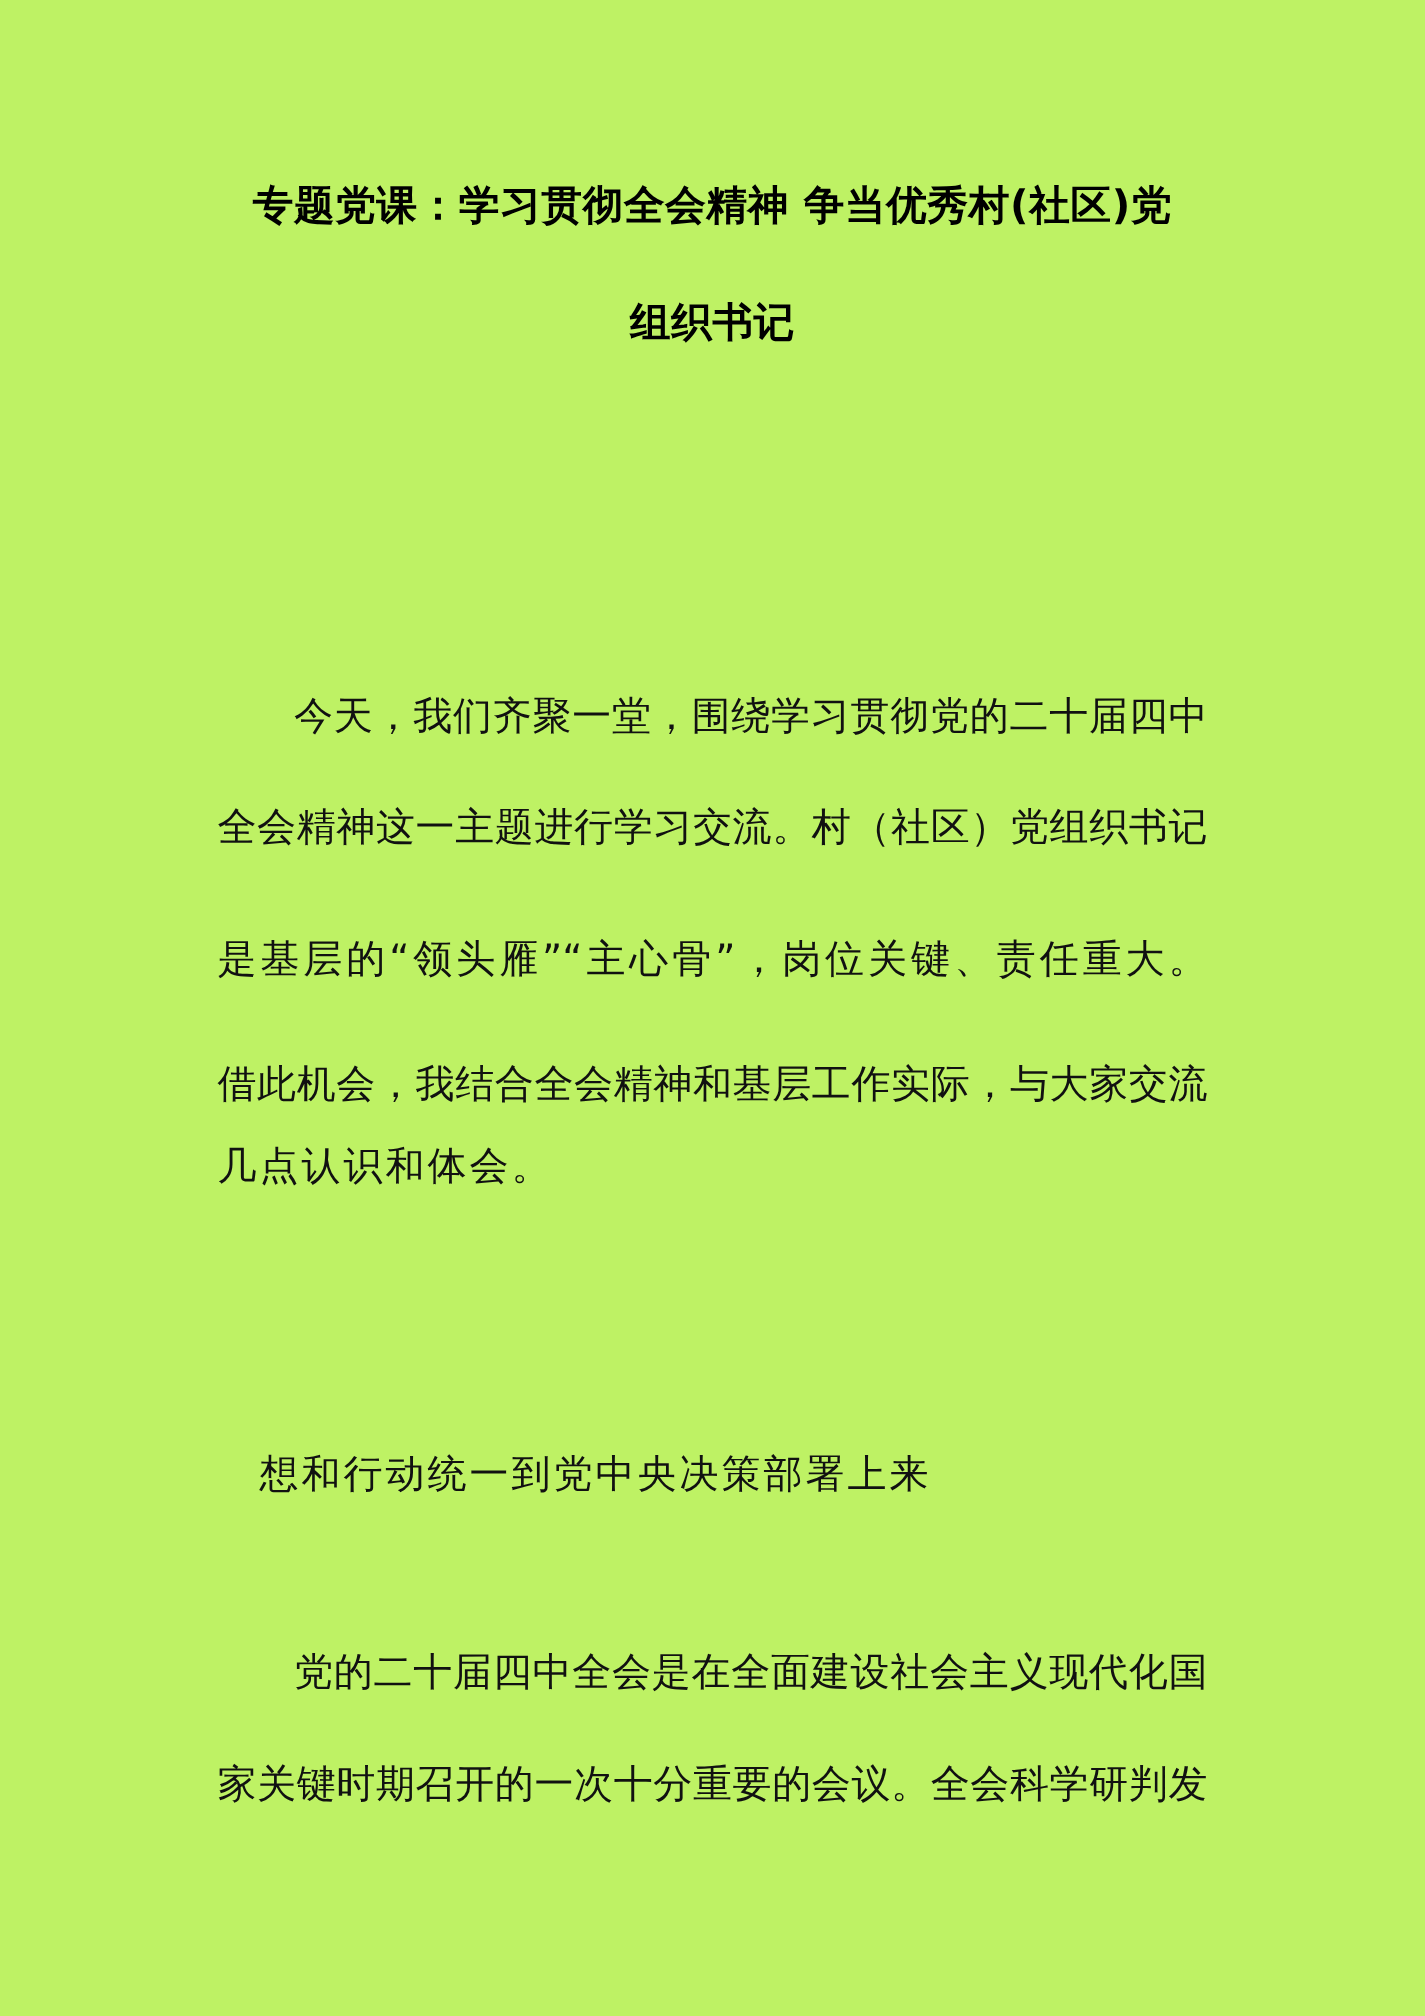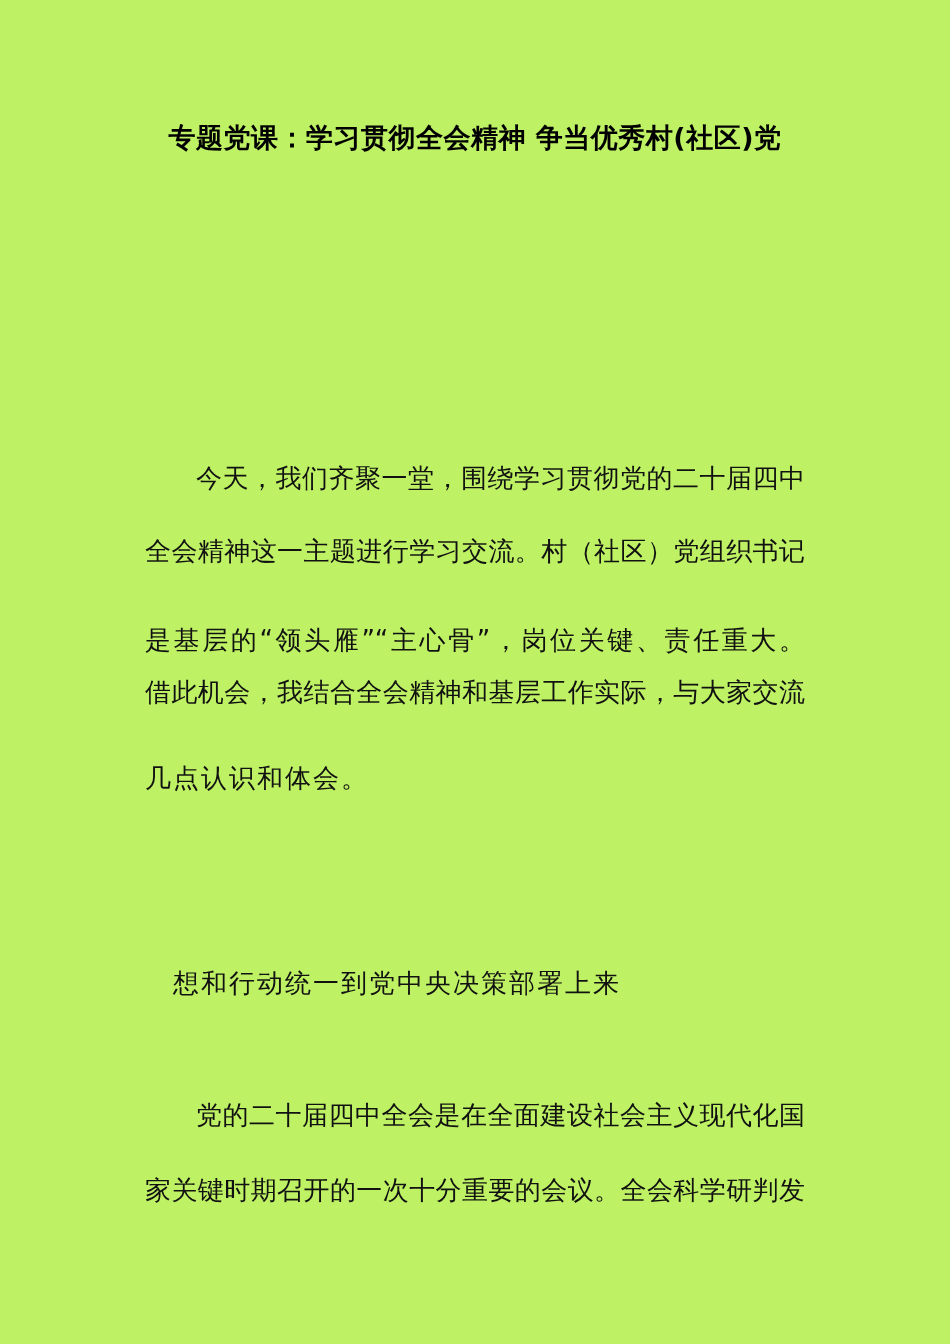--- a/index.html
+++ b/index.html
@@ -46,25 +46,26 @@
       text-align-last: justify;
     }
     .line.indent { left: 196px; width: 609px; }
     .line.short { text-align-last: left; letter-spacing: 2px; }
   </style>
 </head>
 <body>
 
 <div class="page">
   <div class="title-line" style="top:118px;">专题党课：学习贯彻全会精神 争当优秀村(社区)党</div>
+  <div class="title-line" style="top:196px;">组织书记</div>
 
 
   <div class="line indent" style="top:458px;">今天，我们齐聚一堂，围绕学习贯彻党的二十届四中</div>
   <div class="line" style="top:533px;font-family:Liberation Mono, monospace;">全会精神这一主题进行学习交流。村（社区）党组织书记</div>
   <div class="line" style="top:620px;">是基层的“领头雁”“主心骨”，岗位关键、责任重大。</div>
-  <div class="line" style="top:672px;">借此机会，我结合全会精神和基层工作实际，与大家交流</div>
+  <div class="line" style="top:703px;">借此机会，我结合全会精神和基层工作实际，与大家交流</div>
   <div class="line short" style="top:758px;">几点认识和体会。</div>
 
   <div class="line short" style="top:963px;margin-left:28px;">想和行动统一到党中央决策部署上来</div>
 
   <div class="line" style="top:1170px;">家关键时期召开的一次十分重要的会议。全会科学研判发</div>
   <div class="line indent" style="top:1095px;">党的二十届四中全会是在全面建设社会主义现代化国</div>
 </div>
 
 </body></html>

